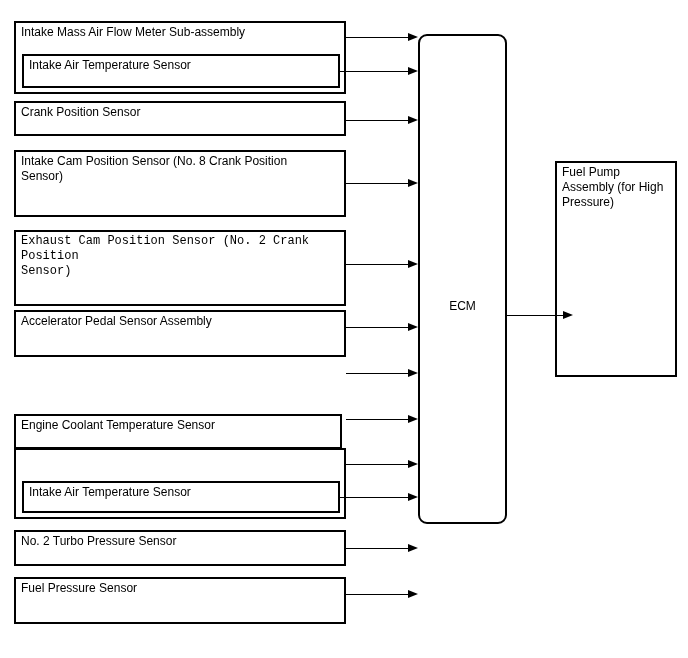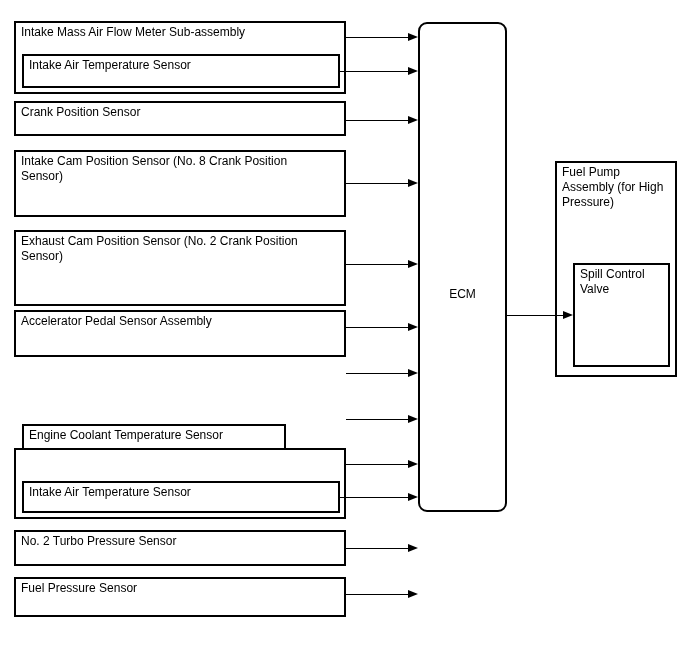--- a/index.html
+++ b/index.html
@@ -73,60 +73,56 @@
 
   <div class="box" style="left:14px; top:87px; width:332px; height:35px;margin-top:14px;">
     <div class="lbl">Crank Position Sensor</div>
   </div>
 
   <div class="box" style="left:14px; top:150px; width:332px; height:67px;">
     <div class="lbl">Intake Cam Position Sensor (No. 8 Crank Position
 Sensor)</div>
   </div>
 
-  <div class="box" style="left:14px; top:230px; width:332px; height:76px;">
+  <div class="box" style="left:14px; top:230px; width:332px; height:76px;font-family:Liberation Mono, monospace;">
     <div class="lbl">Exhaust Cam Position Sensor (No. 2 Crank Position
 Sensor)</div>
   </div>
 
   <div class="box" style="left:14px; top:310px; width:332px; height:47px;">
     <div class="lbl">Accelerator Pedal Sensor Assembly</div>
   </div>
 
 
-  <div class="box" style="left:14px; top:424px; width:264px; height:35px;margin-left:8px;">
+  <div class="box" style="left:14px; top:414px; width:328px; height:35px;">
     <div class="lbl">Engine Coolant Temperature Sensor</div>
   </div>
 
   <div class="box" style="left:14px; top:448px; width:332px; height:71px;">
     <div class="box" style="left:6px; top:31px; width:318px; height:32px;">
       <div class="lbl">Intake Air Temperature Sensor</div>
     </div>
   </div>
 
   <div class="box" style="left:14px; top:530px; width:332px; height:36px;">
     <div class="lbl">No. 2 Turbo Pressure Sensor</div>
   </div>
 
-  <div class="box" style="left:14px; top:577px; width:332px; height:40px;">
+  <div class="box" style="left:14px; top:577px; width:332px; height:47px;">
     <div class="lbl">Fuel Pressure Sensor</div>
   </div>
 
-  <div class="box rounded" style="left:418px; top:22px; width:89px; height:490px;">
+  <div class="box rounded" style="left:418px; top:34px; width:89px; height:490px;">
     <div class="ecm-lbl">ECM</div>
   </div>
 
   <div class="box" style="left:555px; top:161px; width:122px; height:216px;">
     <div class="lbl">Fuel Pump
 Assembly (for High
 Pressure)</div>
-    <div class="box" style="left:16px; top:100px; width:97px; height:104px;">
-      <div class="lbl">Spill Control
-Valve</div>
-    </div>
   </div>
 
   <div class="arrow" style="left:346px; top:37px;  width:62px;"></div>
   <div class="arrow" style="left:340px; top:71px;  width:68px;"></div>
   <div class="arrow" style="left:346px; top:120px; width:62px;"></div>
   <div class="arrow" style="left:346px; top:183px; width:62px;"></div>
   <div class="arrow" style="left:346px; top:264px; width:62px;"></div>
   <div class="arrow" style="left:346px; top:327px; width:62px;"></div>
   <div class="arrow" style="left:346px; top:373px; width:62px;"></div>
   <div class="arrow" style="left:346px; top:419px; width:62px;"></div>

